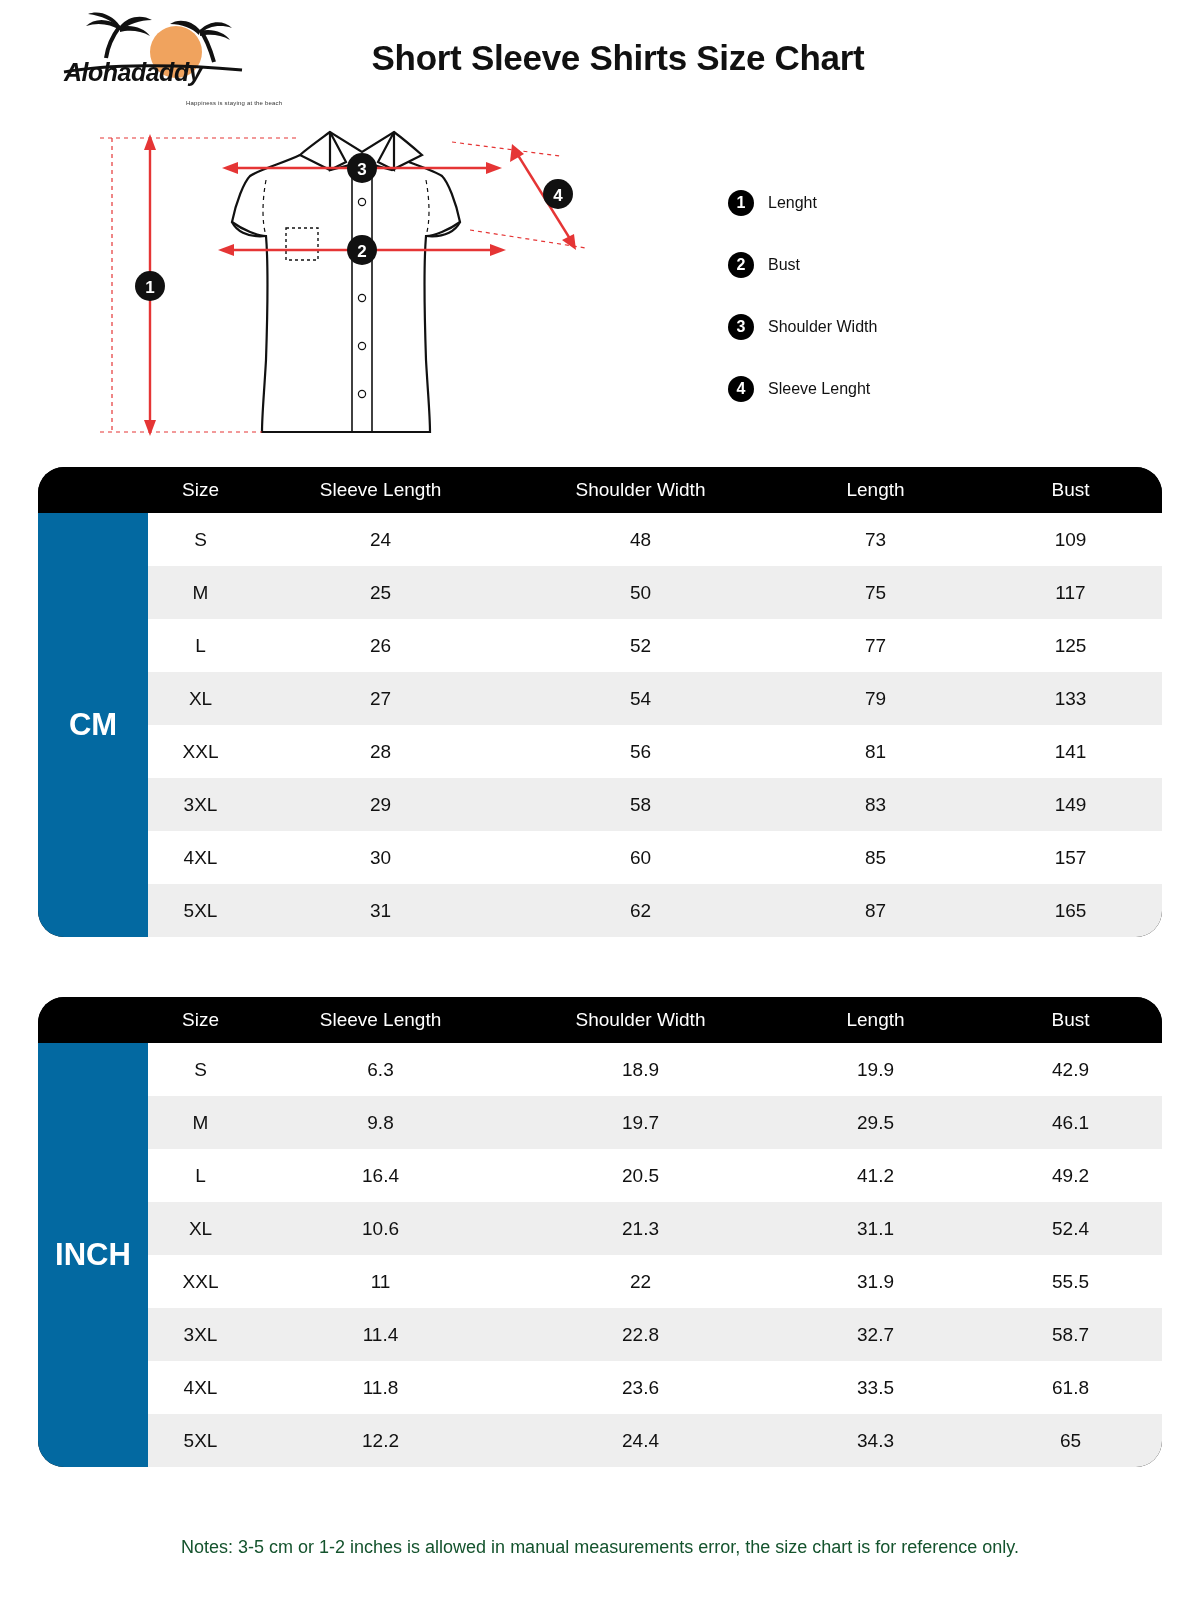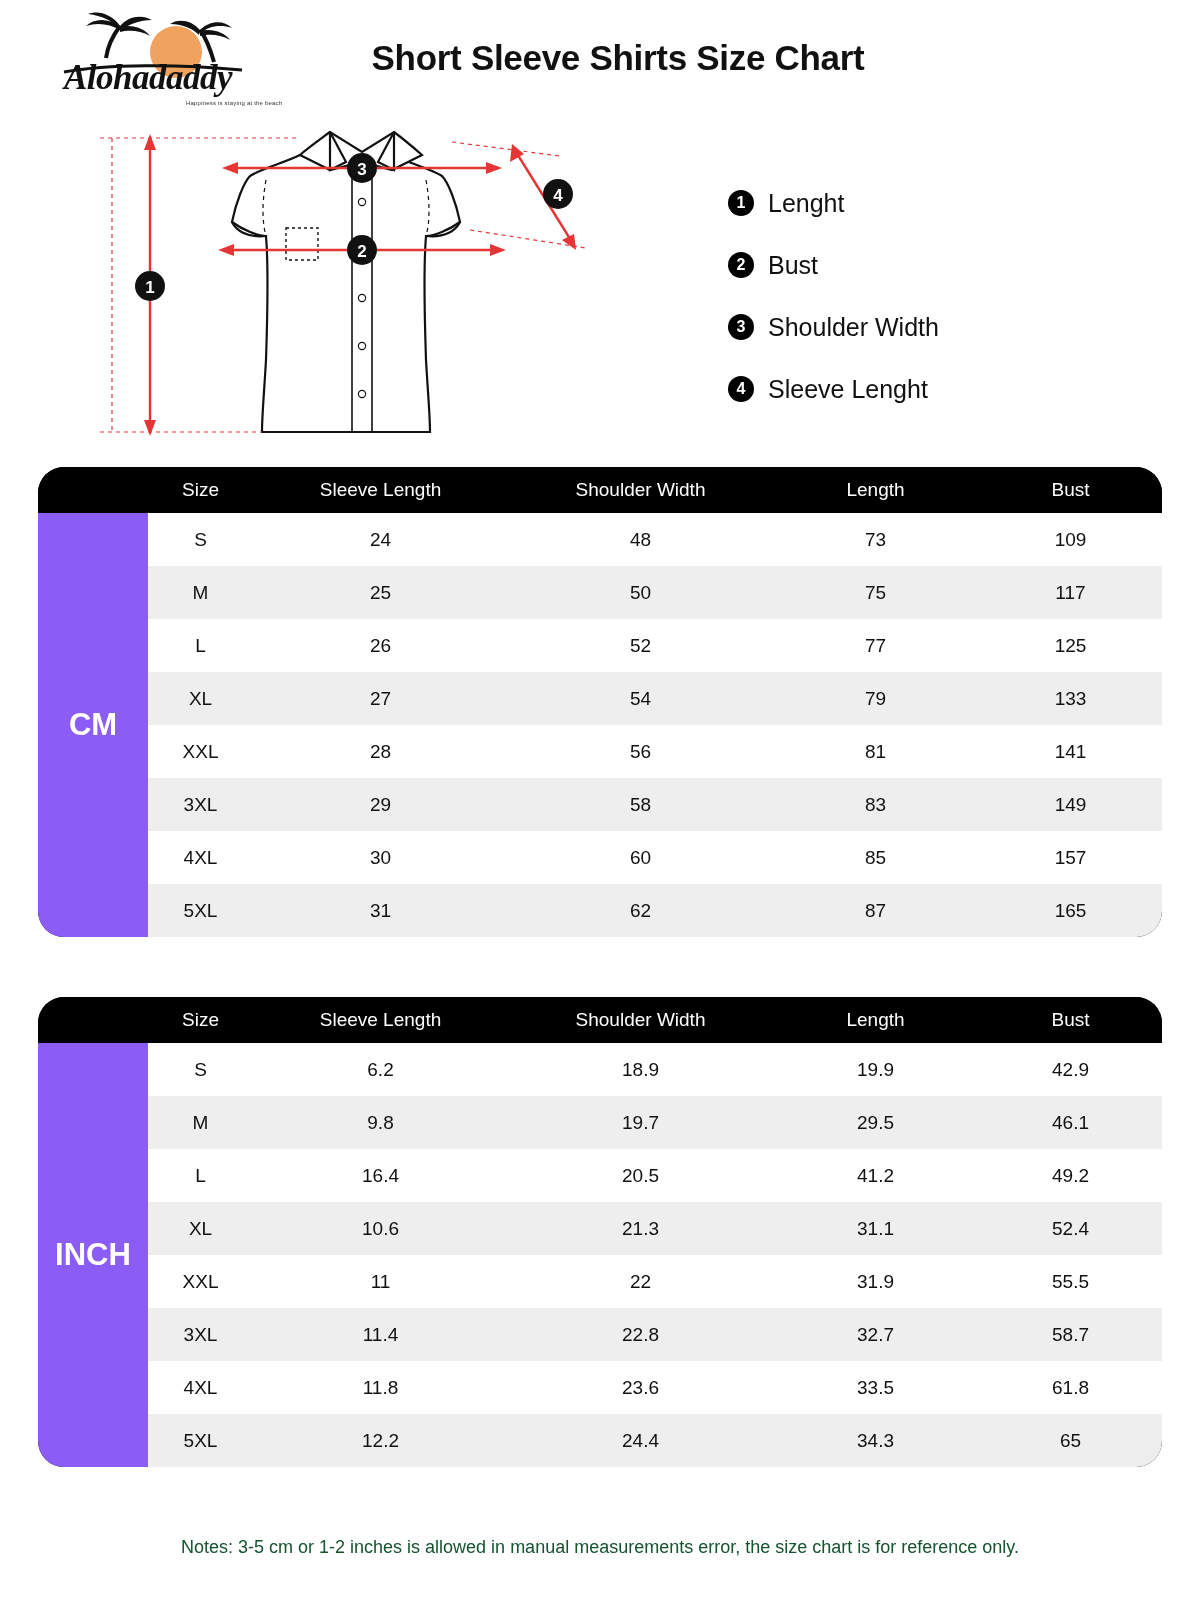--- a/index.html
+++ b/index.html
@@ -26,24 +26,24 @@
     left: 28px;
     top: 12px;
     width: 240px;
     height: 95px;
   }
   .brand svg { display: block; }
   .brand-name {
     position: absolute;
     left: 36px;
     top: 46px;
-    font-family: Liberation Serif, serif;
+    font-family: Liberation Sans, sans-serif;
     font-style: italic;
     font-weight: bold;
-    font-size: 35px;
+    font-size: 25px;
     letter-spacing: -0.5px;
     color: #111;
     white-space: nowrap;
   }
   .brand-tag {
     position: absolute;
     left: 158px;
     top: 88px;
     font-size: 6px;
     color: #333;
@@ -87,21 +87,21 @@
     color: #fff;
     font-size: 16px;
     font-weight: bold;
     display: flex;
     align-items: center;
     justify-content: center;
     margin-right: 14px;
     flex: 0 0 auto;
   }
   .legend-label {
-    font-size: 25px;
+    font-size: 16px;
   }
 
   
   .table-block {
     margin: 0 38px;
     position: relative;
     background: #000;
     border-radius: 26px 26px 26px 26px;
     overflow: hidden;
   }
@@ -130,21 +130,21 @@
     background: #000;
     color: #fff;
     font-size: 31px;
     font-weight: bold;
     width: 110px;
     vertical-align: middle;
   }
   tbody td { height: 53px; padding: 0; }
   tbody tr.odd td { background: #ffffff; }
   tbody tr.even td { background: #eeeeee; }
-  tbody tr td.unit-cell { background: #8b5cf6; }
+  tbody tr td.unit-cell { background: #0369a1; }
 
   col.c-size   { width: 105px; }
   col.c-sleeve { width: 255px; }
   col.c-shoulder { width: 265px; }
   col.c-length { width: 205px; }
   col.c-bust   { width: 185px; }
 
   .notes {
     position: absolute;
     left: 0;
@@ -387,21 +387,21 @@
         <th>Sleeve Length</th>
         <th>Shoulder Width</th>
         <th>Length</th>
         <th>Bust</th>
       </tr>
     </thead>
     <tbody>
       <tr class="odd">
         <td class="unit-cell" rowspan="8">INCH</td>
         <td>S</td>
-        <td>6.2</td>
+        <td>6.3</td>
         <td>18.9</td>
         <td>19.9</td>
         <td>42.9</td>
       </tr>
       <tr class="even">
         <td>M</td>
         <td>9.8</td>
         <td>19.7</td>
         <td>29.5</td>
         <td>46.1</td>

